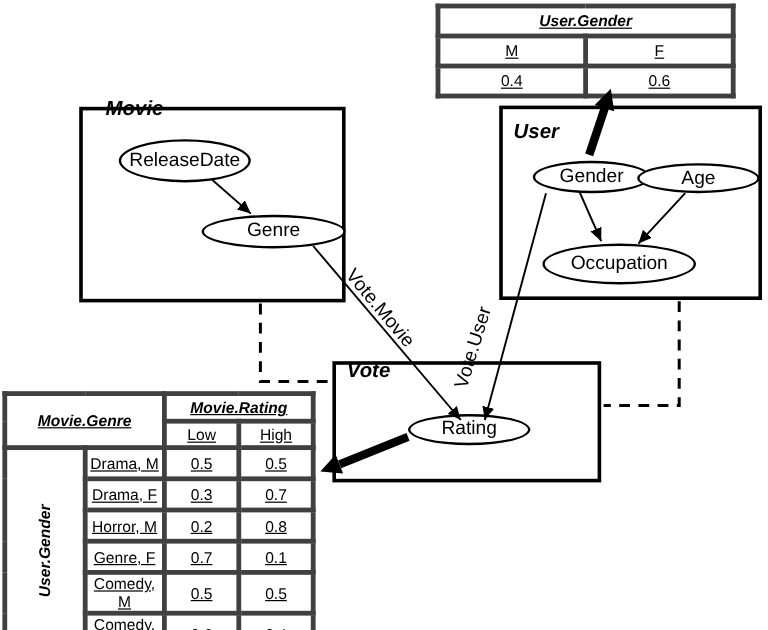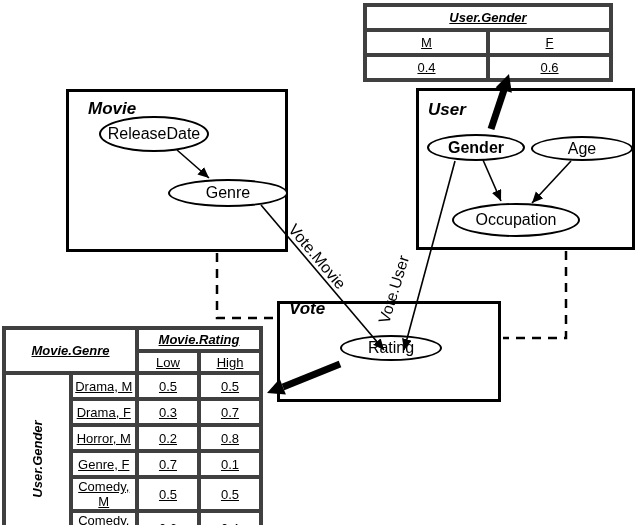--- a/index.html
+++ b/index.html
@@ -32,34 +32,34 @@
     transform:translate(-50%,-50%) rotate(-90deg);
     white-space:nowrap;font-weight:bold;font-style:italic;font-size:13px;
   }
   svg.overlay{position:absolute;left:0;top:0;z-index:5;pointer-events:none;}
   .edge-label{font-size:16px;fill:#000;}
 </style>
 </head>
 <body>
 
 <div class="entity-box" style="left:66px;top:89px;width:222px;height:163px;"></div>
-<div class="box-title" style="left:88px;top:99px;">Movie</div>
+<div class="box-title" style="left:88px;top:81px;">Movie</div>
 
 <div class="entity-box" style="left:416px;top:88px;width:219px;height:162px;"></div>
 <div class="box-title" style="left:428px;top:100px;">User</div>
 
 <div class="entity-box" style="left:277px;top:301px;width:224px;height:101px;"></div>
 <div class="box-title" style="left:289px;top:299px;text-align:right;">Vote</div>
 
 <div class="node" style="left:99px;top:116px;width:110px;height:36px;">ReleaseDate</div>
 <div class="node" style="left:168px;top:179px;width:120px;height:28px;">Genre</div>
-<div class="node" style="left:427px;top:134px;width:98px;height:27px;font-weight:bold;">Gender</div>
+<div class="node" style="left:444px;top:134px;width:98px;height:27px;">Gender</div>
 <div class="node" style="left:531px;top:136px;width:102px;height:25px;">Age</div>
 <div class="node" style="left:452px;top:203px;width:128px;height:34px;">Occupation</div>
-<div class="node" style="left:340px;top:335px;width:102px;height:26px;">Rating</div>
+<div class="node" style="left:340px;top:345px;width:102px;height:26px;">Rating</div>
 
 <div class="tbl-wrap" style="left:363px;top:3px;">
   <table id="gender-table">
     <tbody>
         <tr>
       <td colspan="2" class="hdr">User.Gender</td>
     </tr>
     <tr>
       <td style="width:125px;">M</td>
       <td style="width:125px;">F</td>

